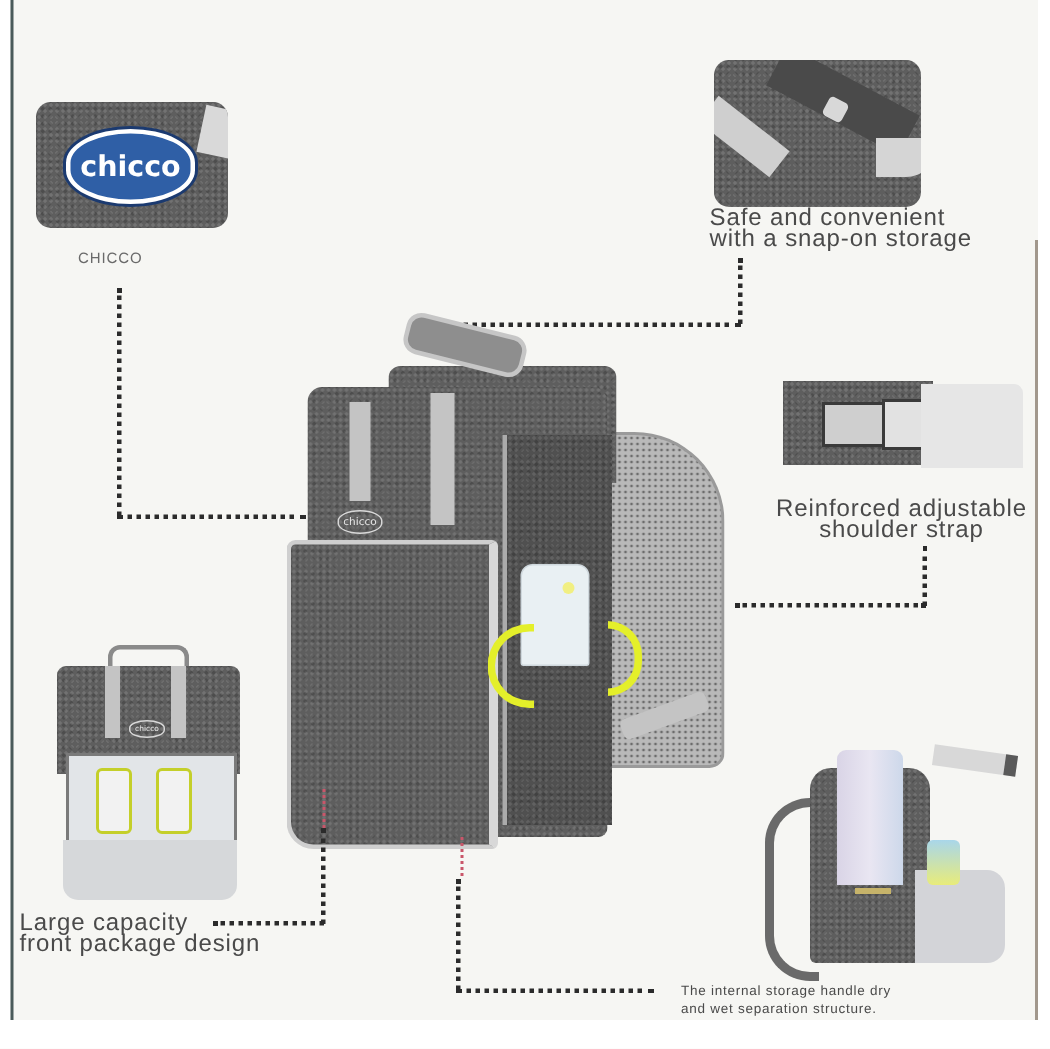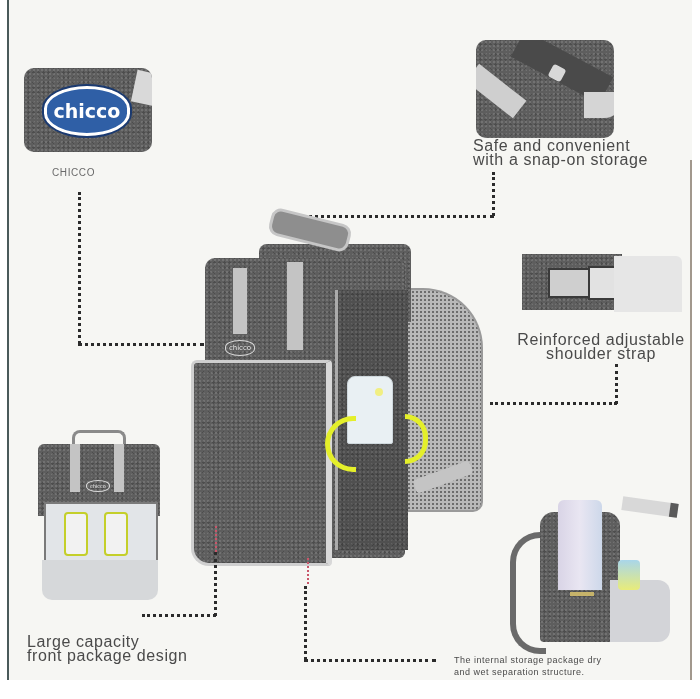--- a/index.html
+++ b/index.html
@@ -120,38 +120,38 @@
   <div class="strap-light" style="position:absolute;left:36px;top:14px;width:10px;height:48px;"></div>
   <div class="strap-light" style="position:absolute;left:80px;top:14px;width:10px;height:48px;"></div>
   <div class="small-logo" style="left:52px;top:50px;width:22px;height:10px;font-size:5px;">
     <span>chicco</span>
   </div>
   <div style="position:absolute;left:10px;top:72px;width:110px;height:58px;background:#e2e5e8;border:2px solid #7a7a7a;"></div>
   <div style="position:absolute;left:30px;top:82px;width:20px;height:40px;background:#f2f2f2;border:2px solid #c4cf2a;border-radius:4px;"></div>
   <div style="position:absolute;left:70px;top:82px;width:20px;height:40px;background:#f2f2f2;border:2px solid #c4cf2a;border-radius:4px;"></div>
   <div style="position:absolute;left:8px;top:130px;width:116px;height:40px;background:#d6d8da;border-radius:0 0 10px 10px;"></div>
 </div>
-<div class="caption" style="left:27px;top:609px;margin-top:26px;">
+<div class="caption" style="left:13px;top:609px;">
   <div>Large capacity</div>
   <div>front package design</div>
 </div>
 
 <div class="dot-h" style="left:142px;top:614px;width:74px;"></div>
 <div class="dot-v" style="left:214px;top:552px;height:64px;"></div>
 
 <div style="position:absolute;left:510px;top:492px;width:170px;height:160px;">
   <div style="position:absolute;left:0;top:40px;width:30px;height:110px;border:6px solid #6a6a6a;border-right:none;border-radius:30px 0 0 30px;"></div>
   <div class="fabric" style="position:absolute;left:30px;top:20px;width:80px;height:130px;border-radius:14px 14px 4px 4px;"></div>
   <div style="position:absolute;left:48px;top:8px;width:44px;height:90px;background:linear-gradient(90deg,#d9d4e6,#e9e6f2,#cdd8ea);border-radius:6px 6px 0 0;"></div>
   <div style="position:absolute;left:60px;top:100px;width:24px;height:4px;background:#c6b36a;"></div>
   <div style="position:absolute;left:100px;top:88px;width:60px;height:62px;background:#d3d4d8;border-radius:0 12px 12px 0;"></div>
   <div style="position:absolute;left:108px;top:68px;width:22px;height:30px;background:linear-gradient(#a9d6ea,#e8ec7a);border-radius:4px;"></div>
   <div style="position:absolute;left:112px;top:8px;width:48px;height:14px;background:#d8d8d8;border-right:8px solid #5a5a5a;transform:rotate(8deg);"></div>
 </div>
 <div class="caption" style="left:454px;top:654px;font-size:9px;letter-spacing:0.5px;line-height:12px;">
-  <div>The internal storage package dry</div>
+  <div>The internal storage handle dry</div>
   <div>and wet separation structure.</div>
 </div>
 
 <div class="dot-v" style="left:304px;top:586px;height:74px;"></div>
 <div class="dot-h" style="left:304px;top:659px;width:132px;"></div>
 
 <div style="position:absolute;left:690px;top:160px;width:10px;height:520px;border-left:2px solid #6a5a4a;opacity:0.6;"></div>
 
 </body></html>

